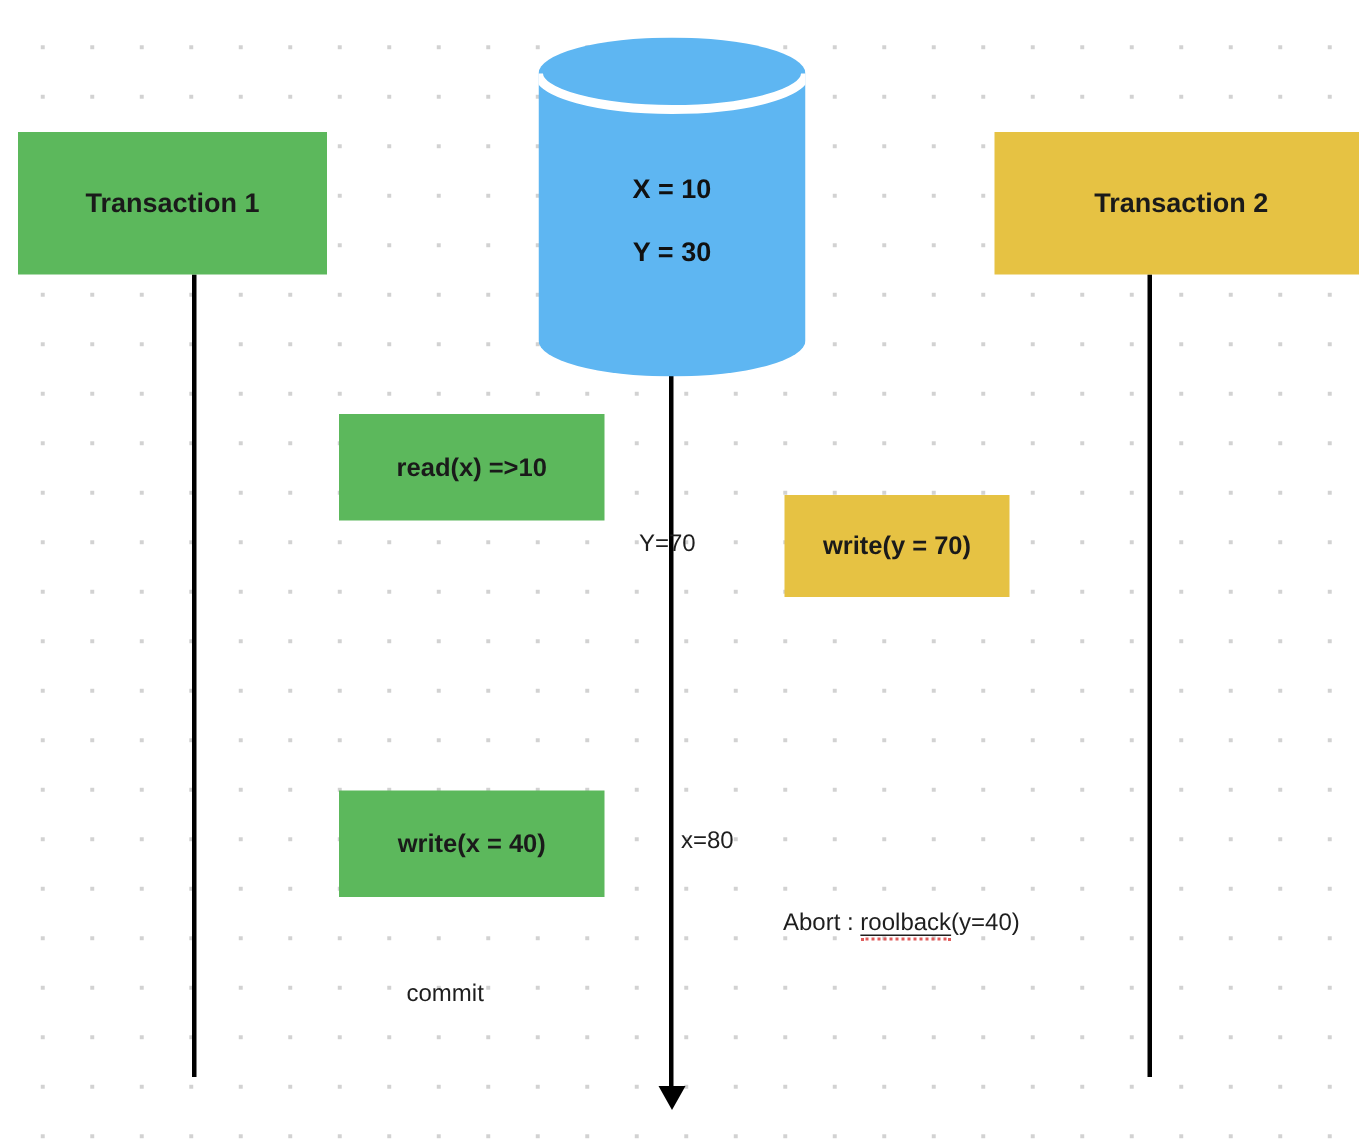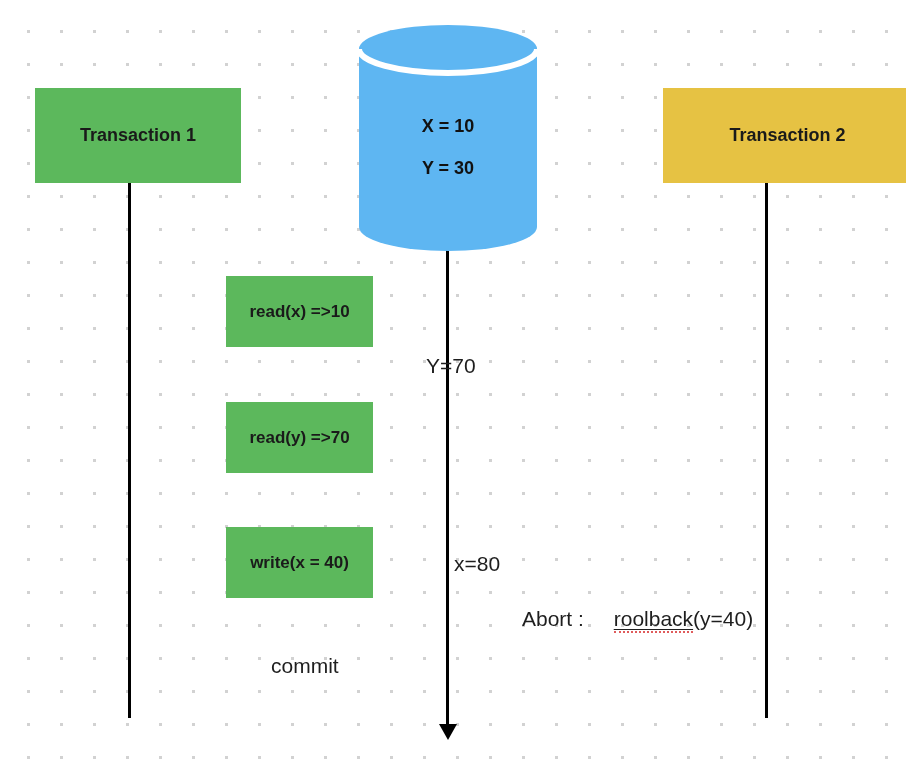--- a/index.html
+++ b/index.html
@@ -22,23 +22,23 @@
     display: flex;
     align-items: center;
     justify-content: center;
     text-align: center;
     font-weight: bold;
     color: #1a1a1a;
   }
   .green  { background: #5cb85c; }
   .yellow { background: #e6c243; }
   .tx-node { width: 206px; height: 95px; font-size: 18px; }
-  .op-node { width: 147px; height: 71px; font-size: 17px; }
+  .op-node { width: 177px; height: 71px; font-size: 17px; }
 
-  .t1-node { left: 35px;  top: 88px; }
+  .t1-node { left: 12px;  top: 88px; }
   .t2-node { left: 663px; top: 88px; width: 249px; }
 
   .op-read-x  { left: 226px; top: 276px; }
   .op-read-y  { left: 226px; top: 402px; }
   .op-write-x { left: 226px; top: 527px; }
   .op-write-y { left: 523px; top: 330px; width: 150px; height: 68px; }
 
   .lifeline {
     position: absolute;
     width: 3px;
@@ -71,36 +71,35 @@
     width: 178px;
     text-align: center;
     font-weight: bold;
     font-size: 18px;
     color: #111;
     line-height: 42px;
   }
 
   .note {
     position: absolute;
-    font-size: 21px;
+    font-size: 16px;
     color: #1e1e1e;
     white-space: nowrap;
   }
   .note-y70 { left: 426px; top: 354px; }
   .note-x80 { left: 426px; top: 552px; margin-left: 28px; }
   .note-abort  { left: 522px; top: 607px; }
   .note-commit { left: 271px; top: 654px; }
 
   .misspelled {
     text-decoration: underline;
     text-decoration-thickness: 1px;
     text-underline-offset: 3px;
     border-bottom: 2px dotted #e05c5c;
     padding-bottom: 1px;
-    margin-left: 24px;
   }
 </style>
 </head>
 <body>
 
 <div class="canvas">
 
   <div class="lifeline t1-line"></div>
   <div class="lifeline t2-line"></div>
   <div class="lifeline timeline-line"></div>
@@ -118,27 +117,27 @@
   <div class="node green tx-node t1-node">
     <span>Transaction 1</span>
   </div>
   <div class="node yellow tx-node t2-node">
     <span>Transaction 2</span>
   </div>
 
   <div class="node green op-node op-read-x">
     <span>read(x) =&gt;10</span>
   </div>
-  <div class="node green op-node op-read-y">
-    <span>read(y) =&gt;70</span>
-  </div>
   <div class="node green op-node op-write-x">
     <span>write(x = 40)</span>
   </div>
 
+  <div class="node yellow op-node op-write-y">
+    <span>write(y = 70)</span>
+  </div>
 
   <div class="note note-y70">Y=70</div>
   <div class="note note-x80">x=80</div>
 
   <div class="note note-abort">
     <span>Abort : </span><span class="misspelled">roolback</span><span>(y=40)</span>
   </div>
   <div class="note note-commit">commit</div>
 
 </div>

